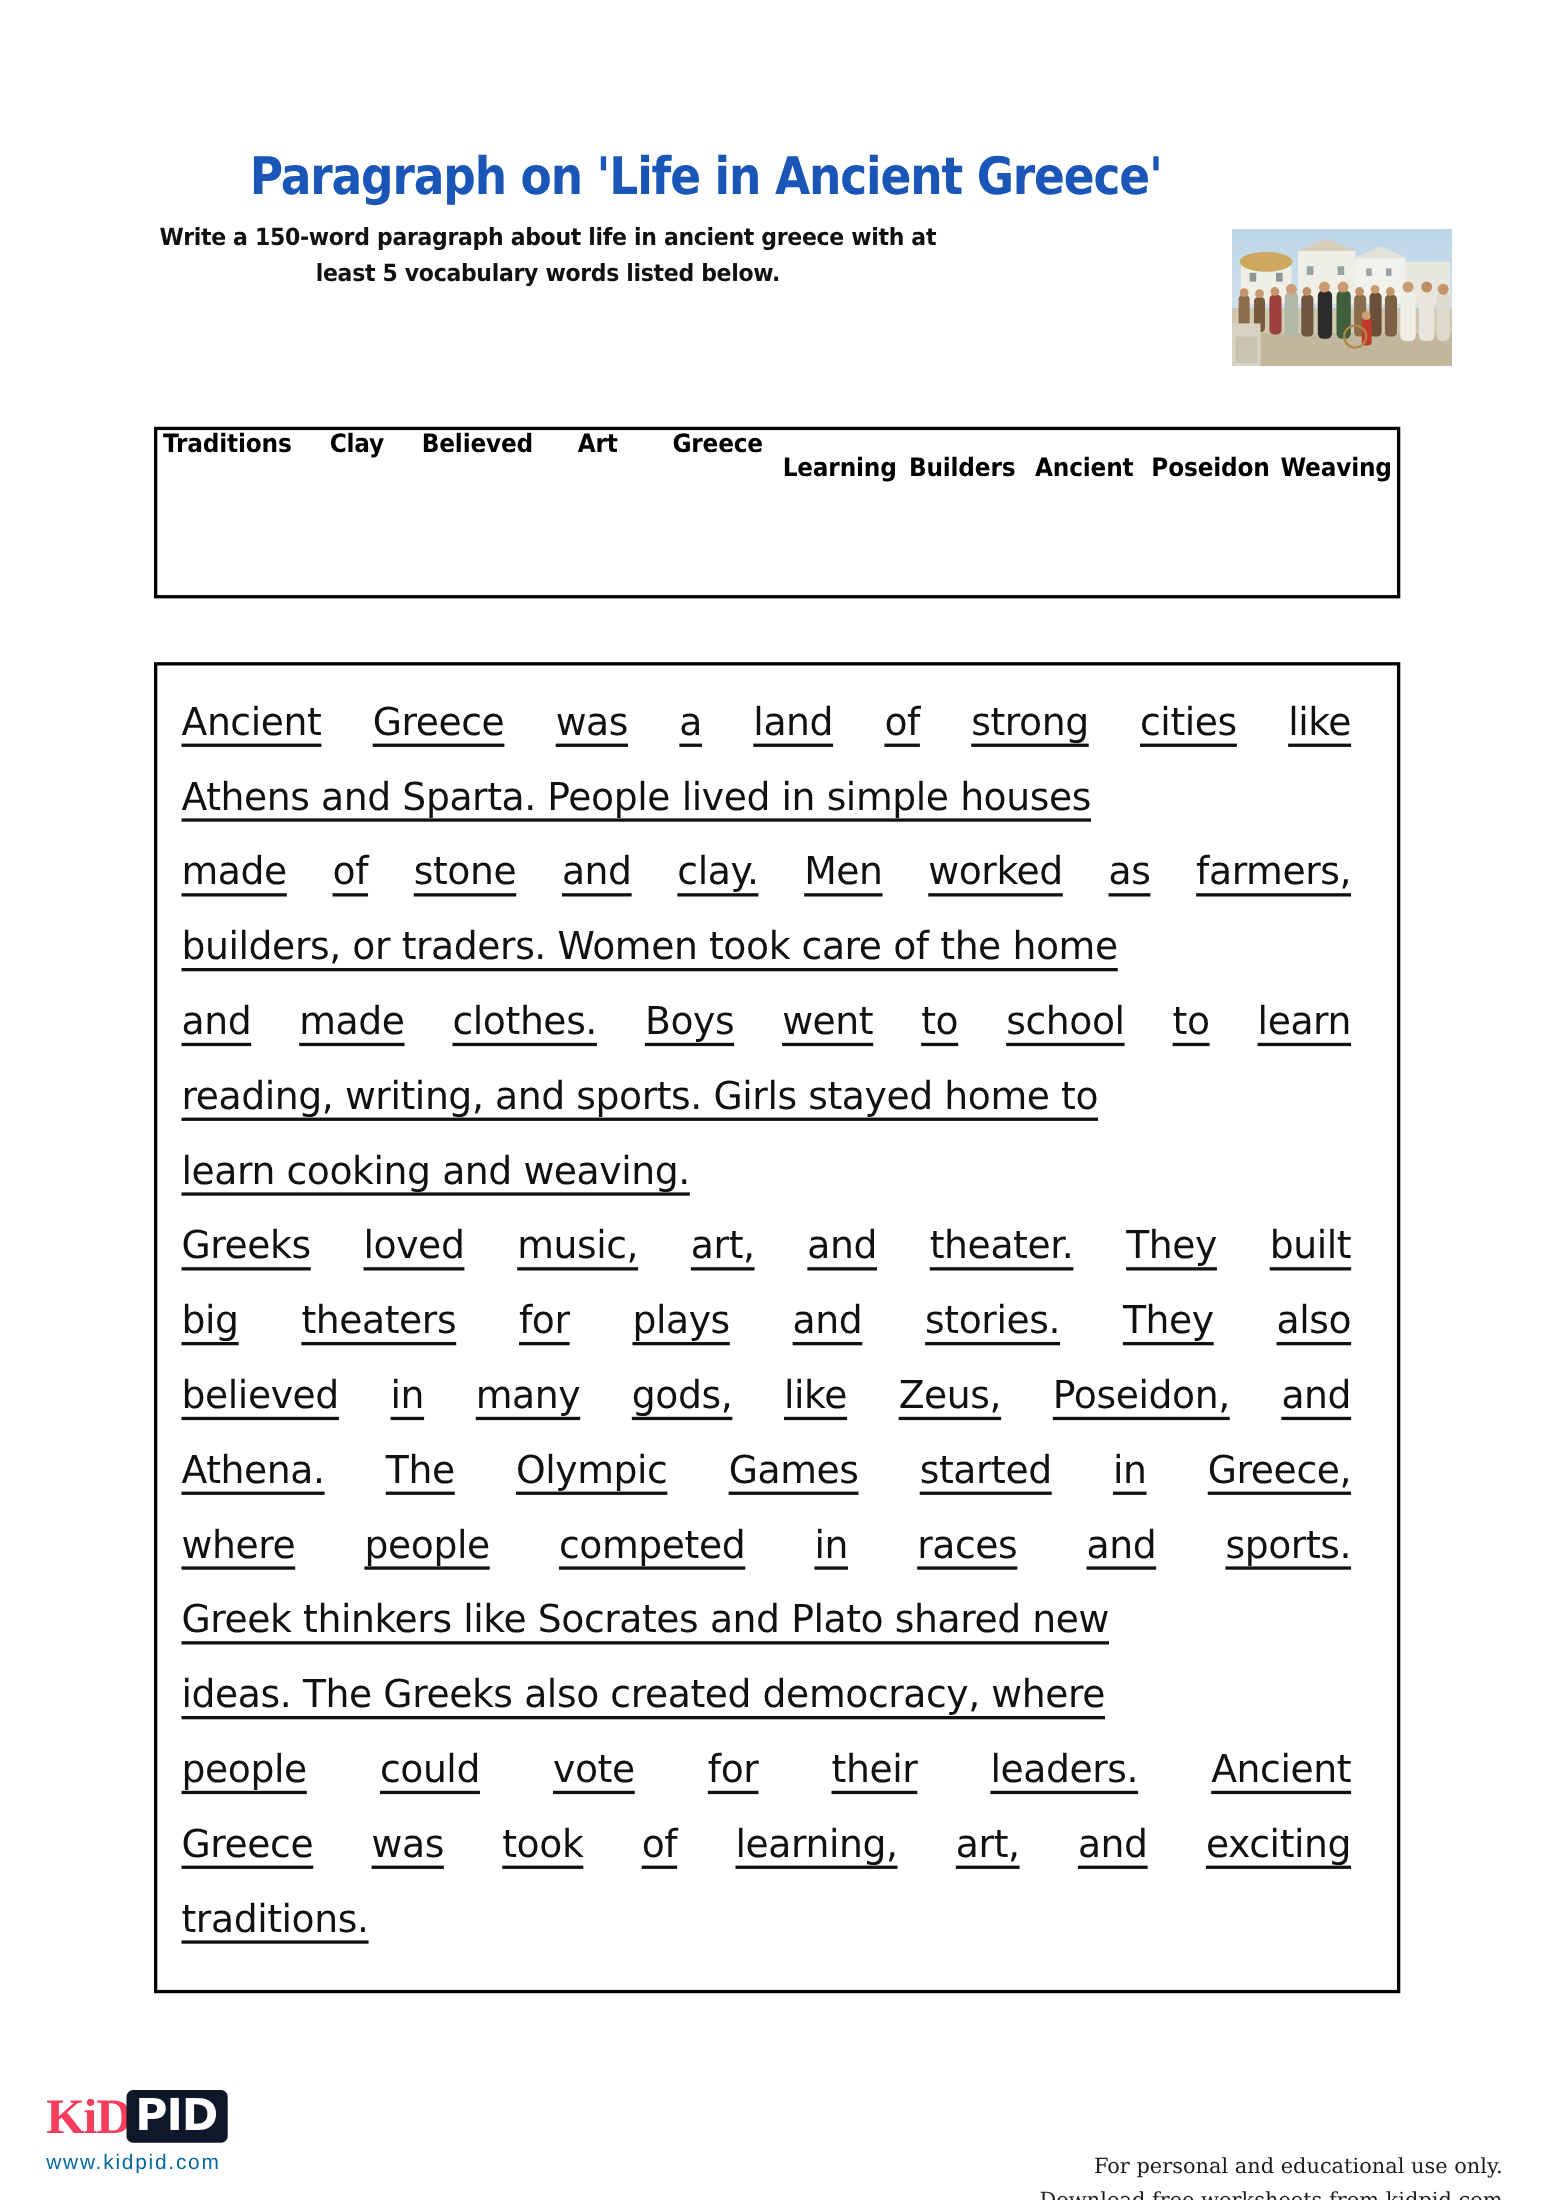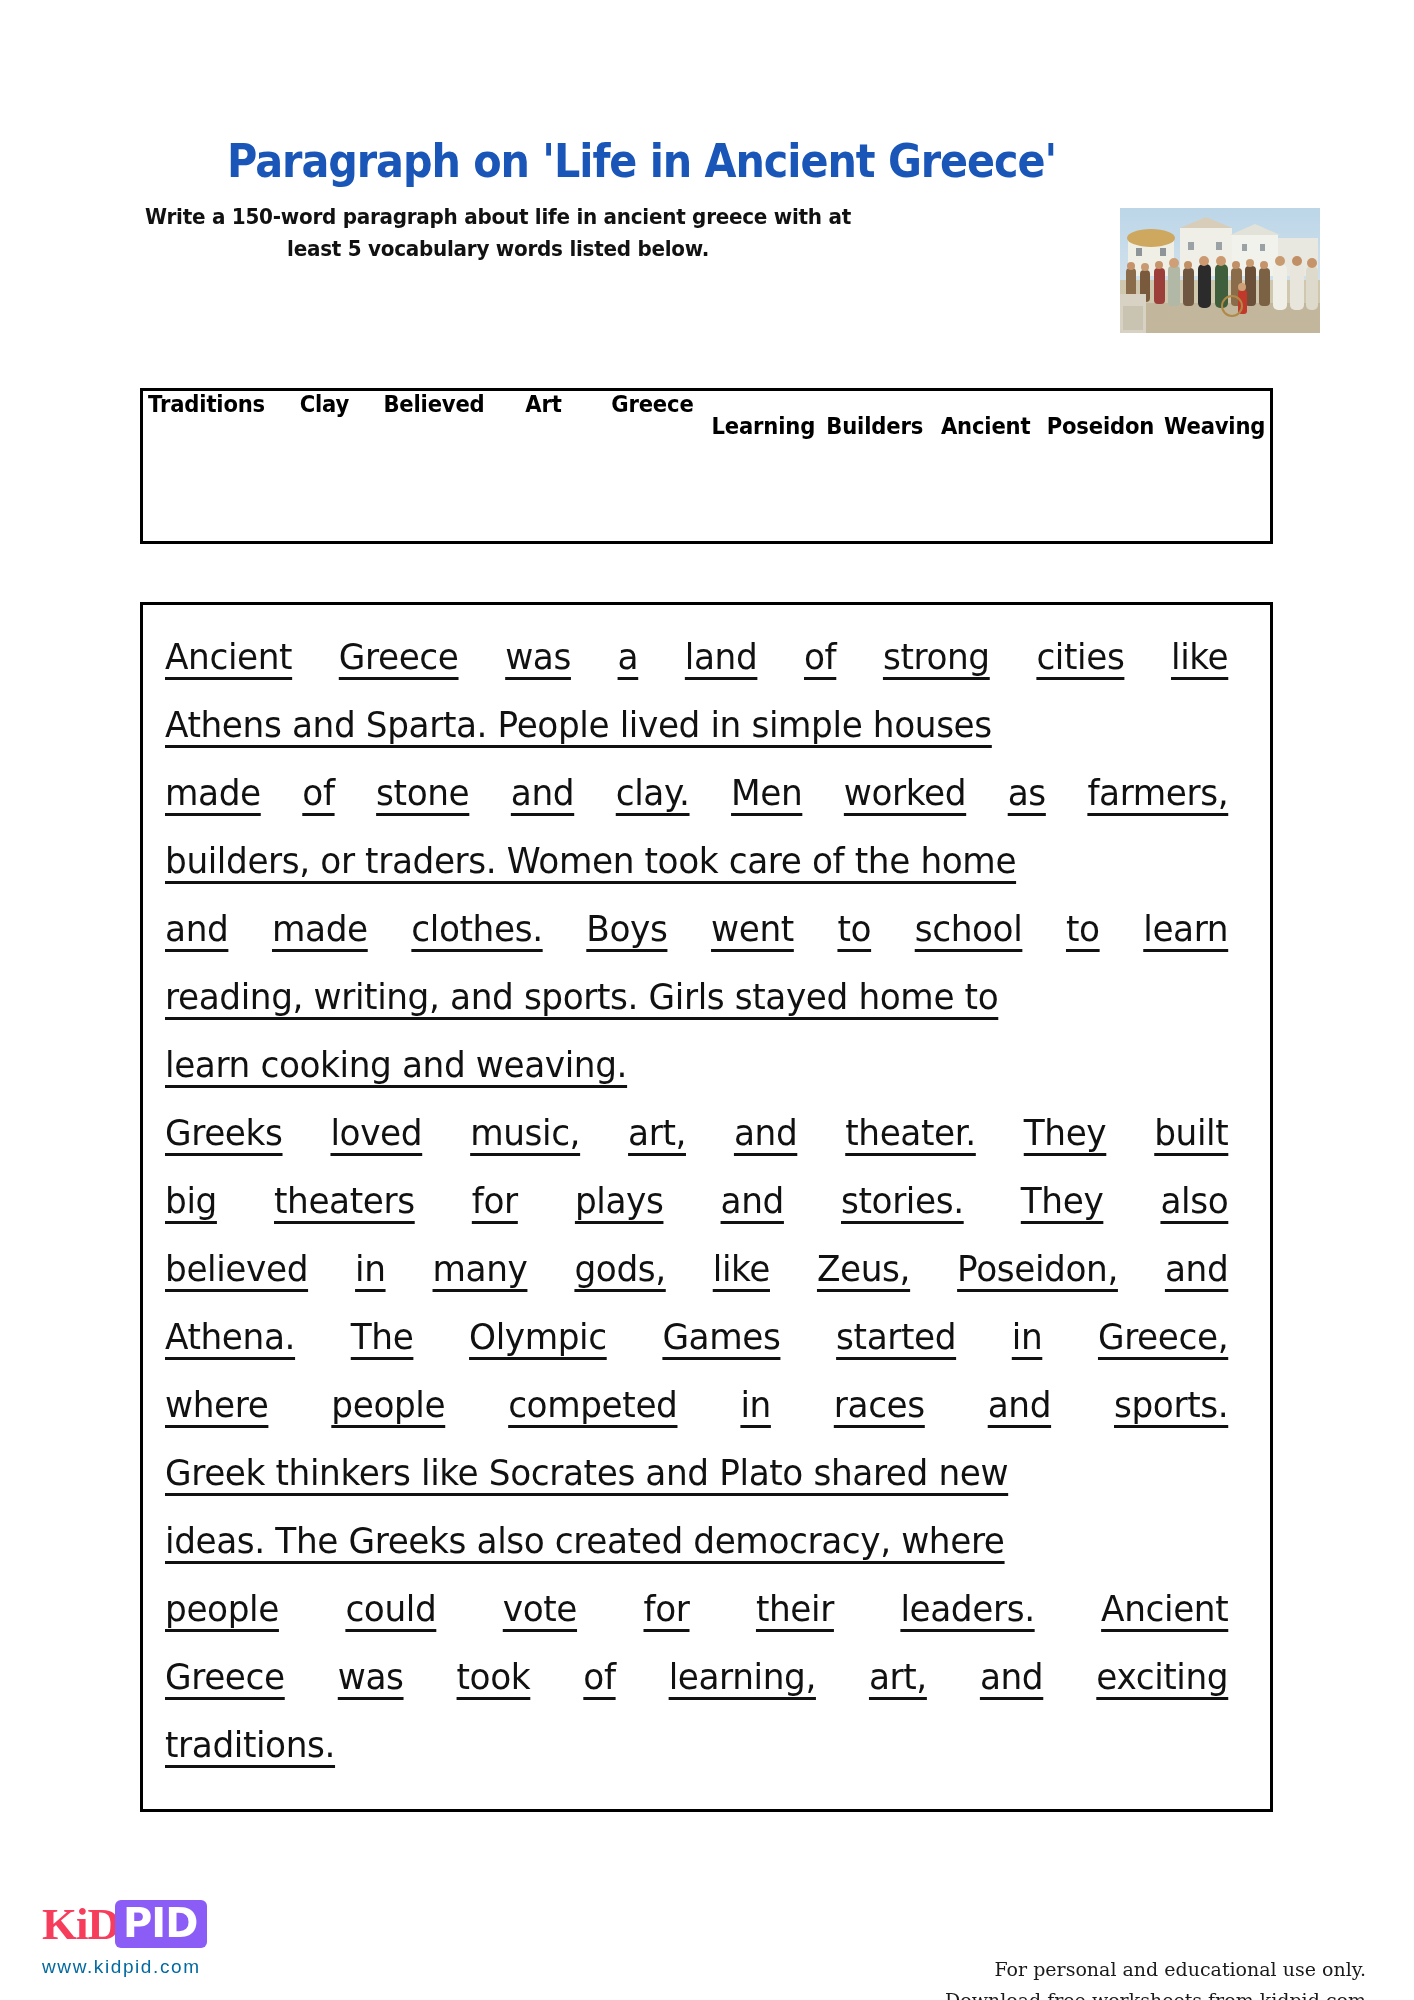--- a/index.html
+++ b/index.html
@@ -145,21 +145,21 @@
     font-size: 45px;
     color: #f73d5c;
     letter-spacing: -1px;
     line-height: 1;
   }
   .logo-pid {
     font-family: "DejaVu Sans", sans-serif;
     font-weight: 700;
     font-size: 40px;
     color: #ffffff;
-    background: #8b5cf6;
+    background: #0f172a;
     border-radius: 6px;
     padding: 2px 10px 4px 8px;
     letter-spacing: -1px;
     line-height: 1.05;
     margin-left: -4px;
   }
   .logo-url {
     font-family: Liberation Sans, sans-serif;
     font-size: 19px;
     color: #0369a1;

